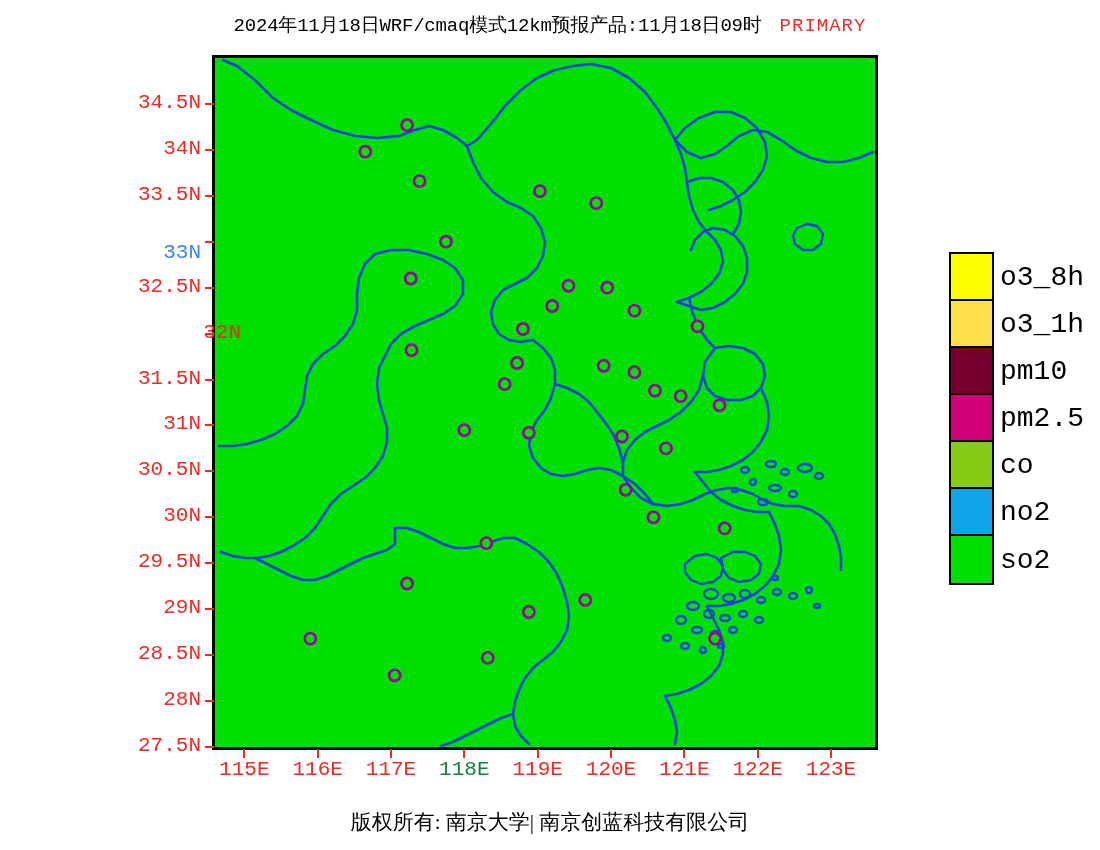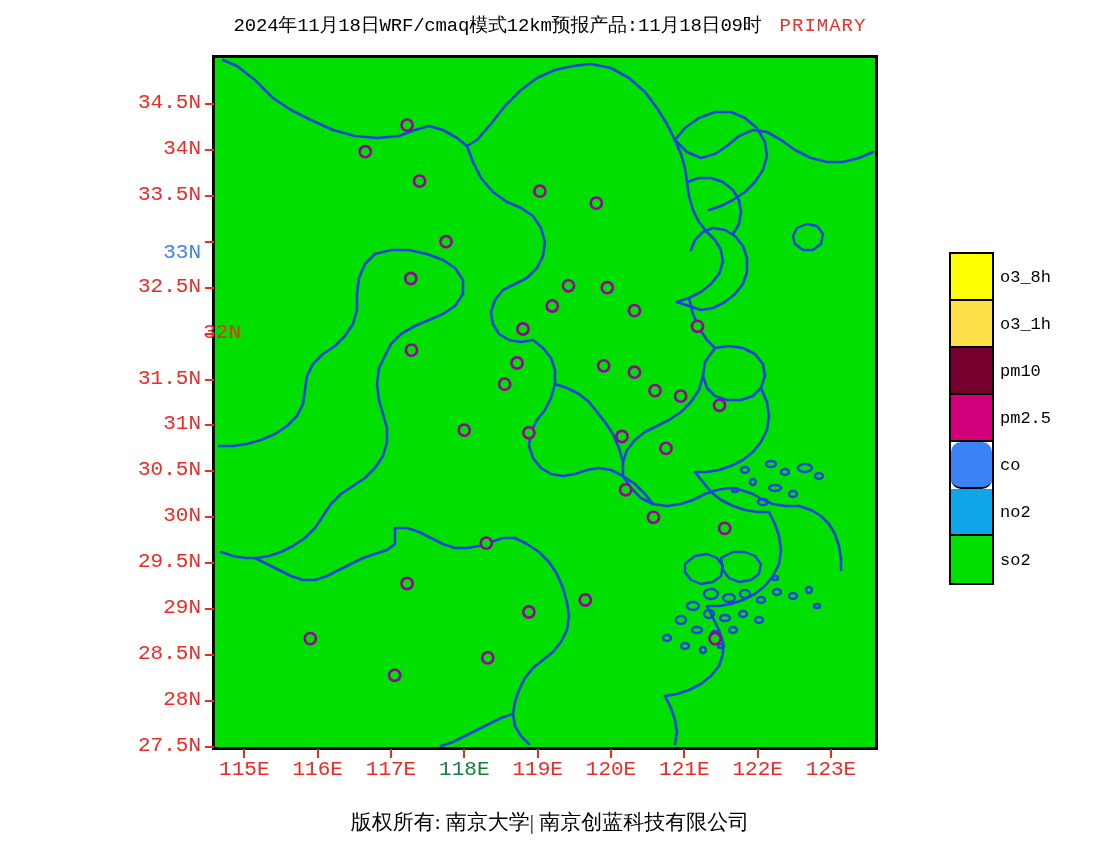--- a/index.html
+++ b/index.html
@@ -87,21 +87,21 @@
     box-sizing: border-box;
     position: relative;
   }
   .legend-swatch:last-child { border-bottom: none; }
   .legend-text {
     position: absolute;
     left: 49px;
     top: 50%;
     transform: translateY(-50%);
     font-family: "Liberation Mono", "DejaVu Sans Mono", monospace;
-    font-size: 17px;
+    font-size: 28px;
     color: #000000;
     white-space: nowrap;
   }
 
   
   #footer {
     position: absolute;
     left: 0;
     top: 808px;
     width: 1100px;
@@ -305,21 +305,21 @@
       </div>
       <div class="legend-swatch" style="background: #fde047;">
         <span class="legend-text">o3_1h</span>
       </div>
       <div class="legend-swatch" style="background: rgb(120, 0, 46);">
         <span class="legend-text">pm10</span>
       </div>
       <div class="legend-swatch" style="background: rgb(209, 0, 122);">
         <span class="legend-text">pm2.5</span>
       </div>
-      <div class="legend-swatch" style="background: #3b82f6; border-radius: 10px;">
+      <div class="legend-swatch" style="background: #84cc16;">
         <span class="legend-text">co</span>
       </div>
       <div class="legend-swatch" style="background: #0ea5e9;">
         <span class="legend-text">no2</span>
       </div>
       <div class="legend-swatch" style="background: rgb(0, 224, 0);">
         <span class="legend-text">so2</span>
       </div>
     </div>
 

